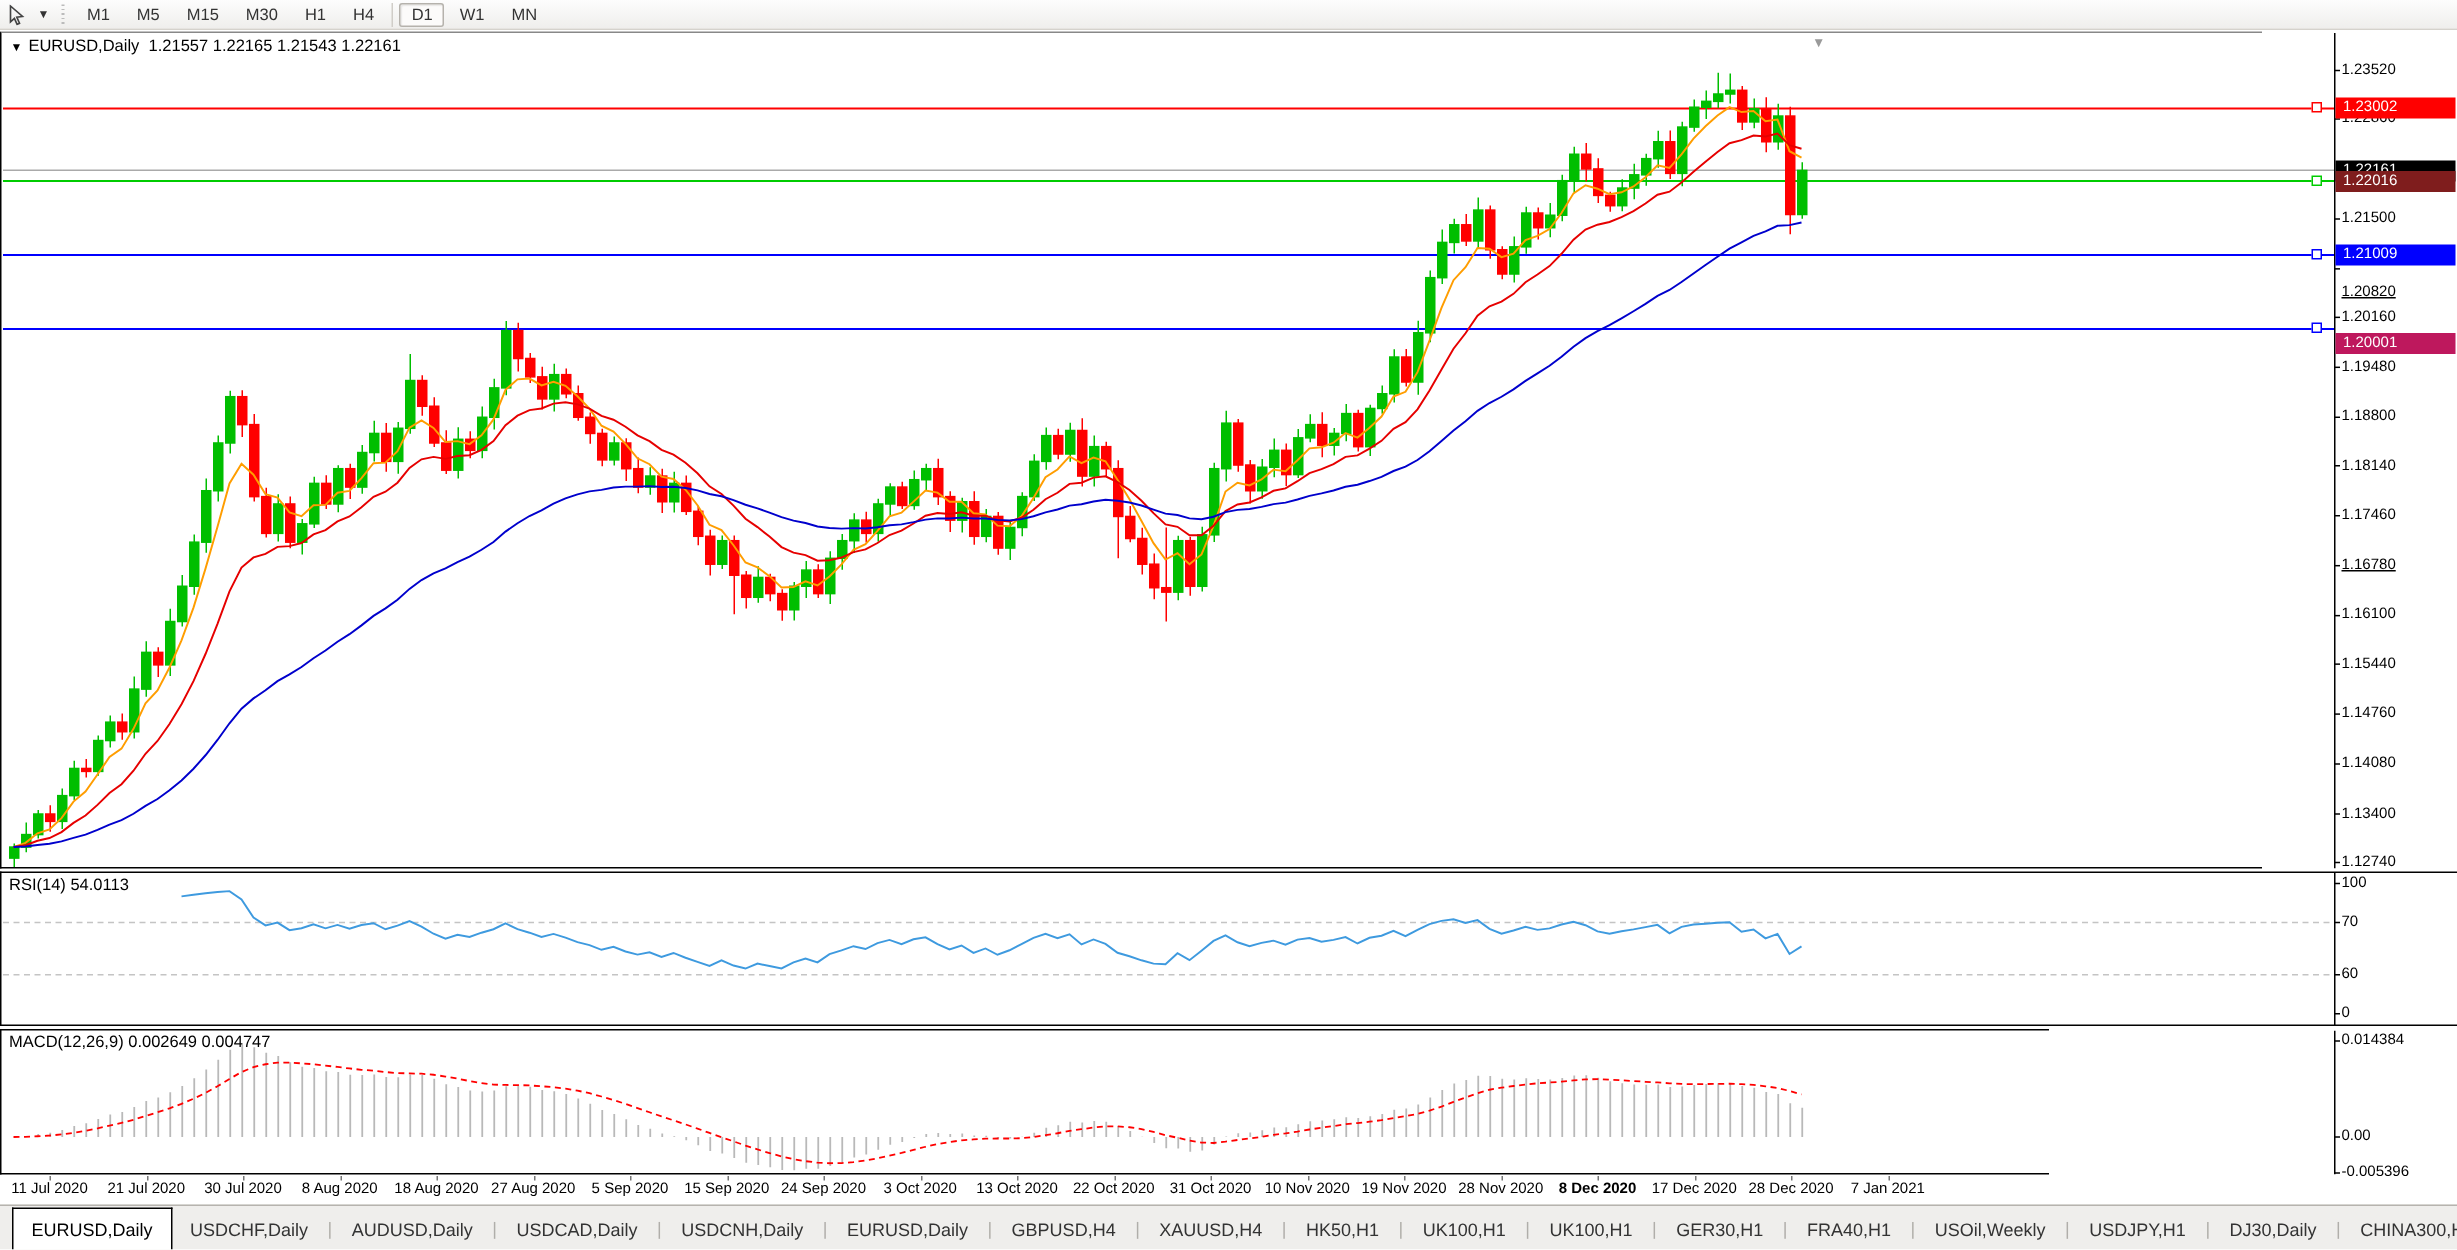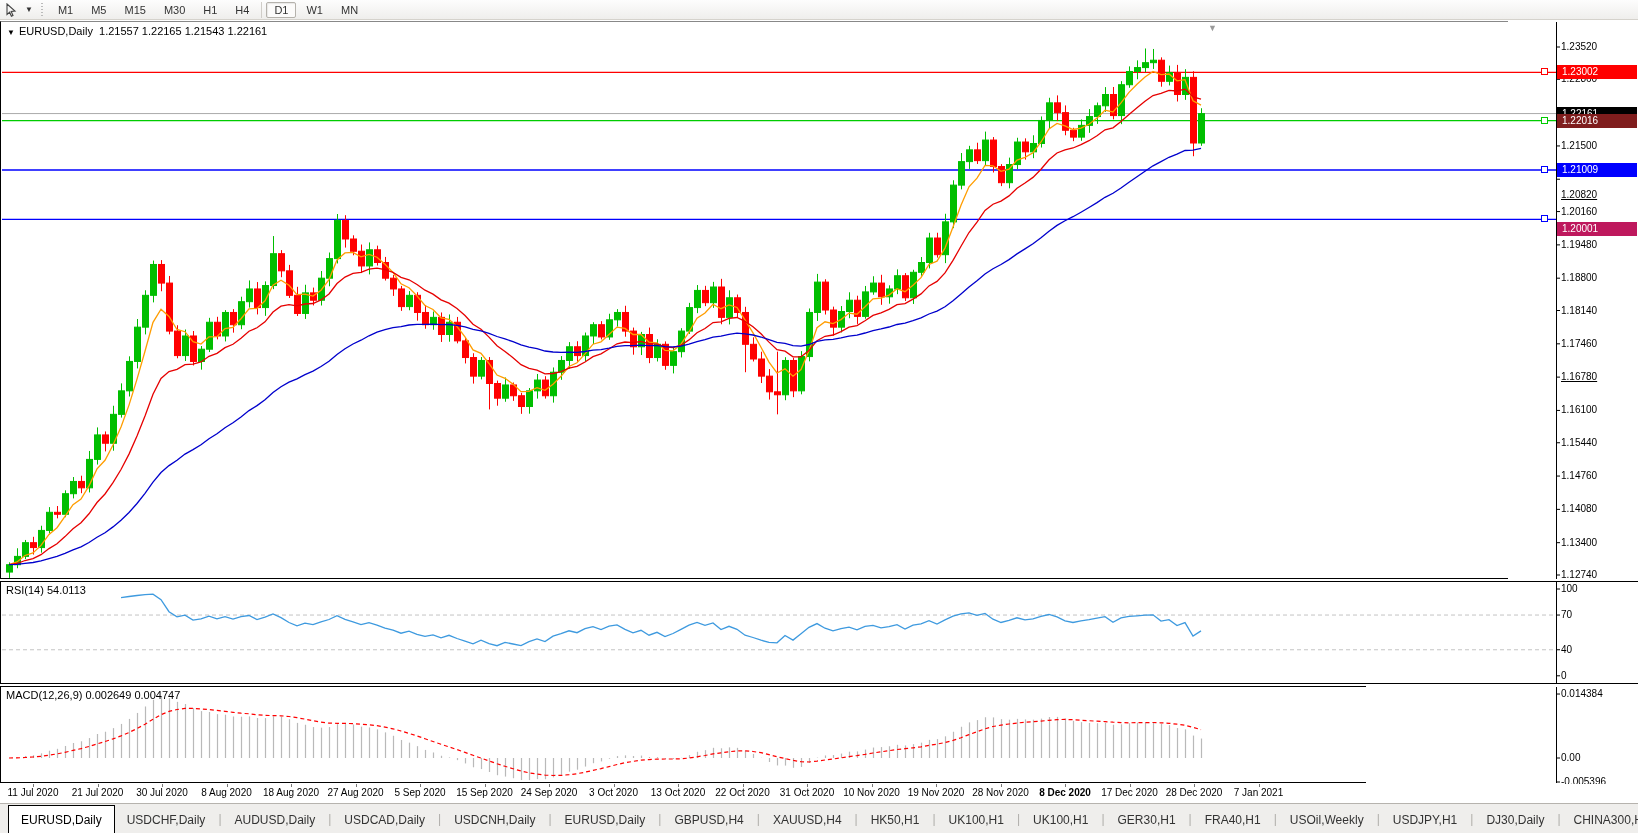--- a/index.html
+++ b/index.html
@@ -448,21 +448,21 @@
         <line x1="1" y1="33.04" x2="1555" y2="33.04" stroke="#c4c4c4" stroke-dasharray="4 3"></line>
         <line x1="1" y1="67.75999999999999" x2="1555" y2="67.75999999999999" stroke="#c4c4c4" stroke-dasharray="4 3"></line>
         <line x1="1555" y1="7" x2="1559" y2="7" stroke="#000"></line>
         <line x1="1555" y1="33.04" x2="1559" y2="33.04" stroke="#000"></line>
         <line x1="1555" y1="67.75999999999999" x2="1559" y2="67.75999999999999" stroke="#000"></line>
         <line x1="1555" y1="93.8" x2="1559" y2="93.8" stroke="#000"></line>
         <polyline points="120,15.6 128,14.5 136,13.5 144,12.7 152,12.1 160,17.6 168,29.7 176,34.9 184,33.1 192,38.1 200,36.8 208,34.2 216,36.9 224,34.6 232,37.1 240,34.7 248,33.5 256,37.5 264,35.1 272,32.0 280,35.7 288,40.5 296,43.8 304,41.2 312,42.6 320,39.8 328,37.5 336,33.6 344,37.4 352,39.8 360,42.6 368,40.6 376,43.1 384,46.1 392,48.1 400,51.2 408,49.2 416,52.3 424,54.4 432,52.9 440,55.9 448,53.3 456,56.5 464,59.2 472,61.9 480,58.2 488,61.7 496,63.7 504,60.4 512,62.0 520,63.6 528,59.6 536,57.0 544,59.6 552,54.1 560,51.6 568,48.8 576,50.7 584,46.7 592,44.6 600,47.5 608,44.2 616,42.9 624,47.4 632,50.9 640,48.3 648,53.2 656,50.3 664,54.5 672,51.5 680,47.4 688,43.2 696,40.5 704,43.4 712,40.9 720,47.6 728,44.3 736,47.3 744,53.2 752,55.5 760,58.2 768,60.4 776,60.8 784,53.5 792,58.1 800,51.8 808,45.3 816,41.6 824,46.2 832,48.8 840,46.6 848,45.1 856,47.8 864,44.4 872,43.3 880,45.8 888,44.6 896,42.7 904,47.0 912,43.2 920,41.8 928,38.6 936,42.1 944,37.9 952,34.1 960,31.9 968,30.9 976,33.3 984,31.4 992,37.2 1000,40.5 1008,38.3 1016,35.8 1024,37.9 1032,36.9 1040,34.3 1048,32.5 1056,34.8 1064,38.9 1072,40.5 1080,38.8 1088,37.6 1096,36.1 1104,34.6 1112,40.2 1120,35.9 1128,34.3 1136,33.8 1144,33.2 1152,32.8 1160,39.1 1168,37.7 1176,43.6 1184,40.6 1192,54.0 1200,48.9" fill="none" stroke="#3e9adf" stroke-width="1.3"></polyline>
       </svg>
       <div class="axis-label" style="top: 1px;">100</div>
       <div class="axis-label" style="top: 27.04px;">70</div>
-      <div class="axis-label" style="top: 61.76px;">40</div>
+      <div class="axis-label" style="top: 61.76px;">60</div>
       <div class="axis-label" style="top: 87.8px;">0</div>
     </div>
 
   <div id="macd-panel" class="panel" style="width:1366px;">
     <div class="ind-label">MACD(12,26,9) 0.002649 0.004747</div>
   <svg width="1638" height="96">
         <line x1="1555.5" y1="0" x2="1555.5" y2="96" stroke="#000"></line>
         <line x1="1555" y1="7.019968000000006" x2="1559" y2="7.019968000000006" stroke="#000"></line>
         <line x1="1555" y1="71" x2="1559" y2="71" stroke="#000"></line>
         <line x1="1555" y1="95.001408" x2="1559" y2="95.001408" stroke="#000"></line>

